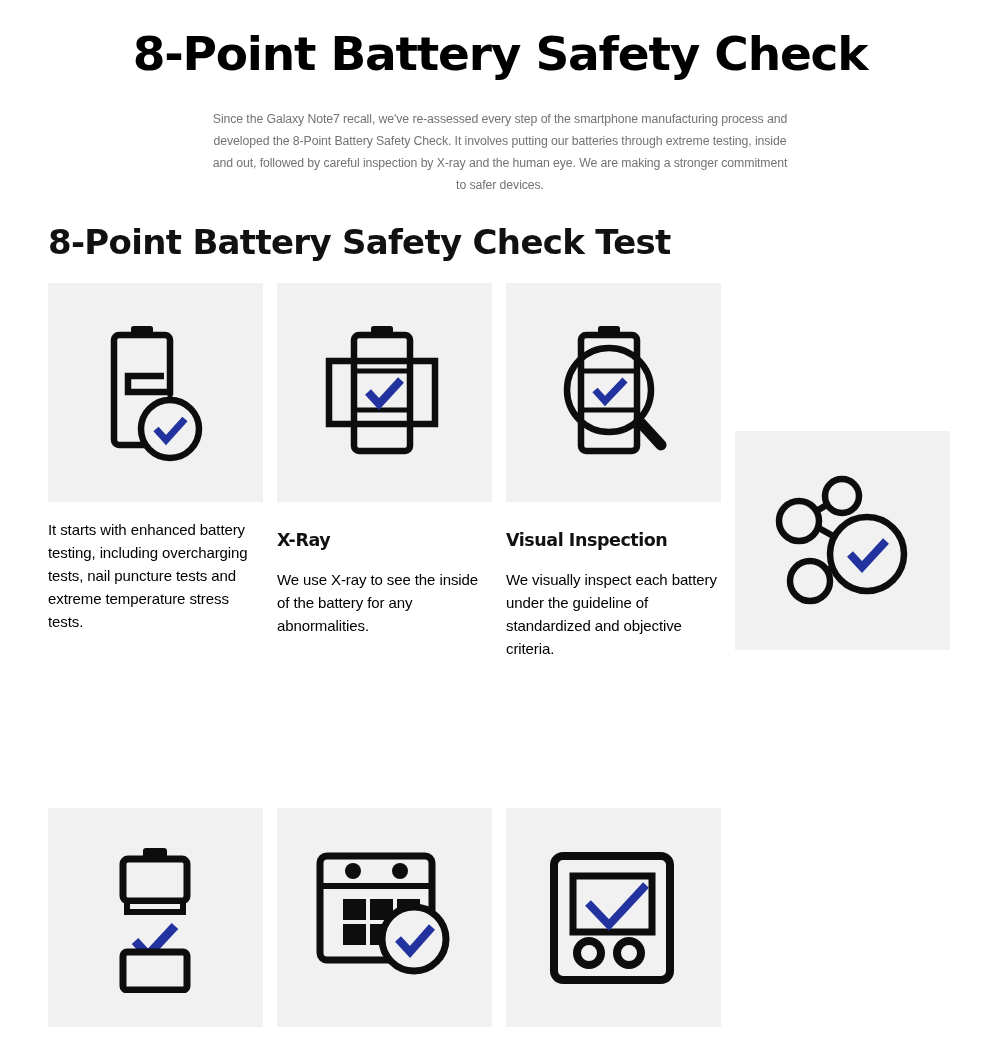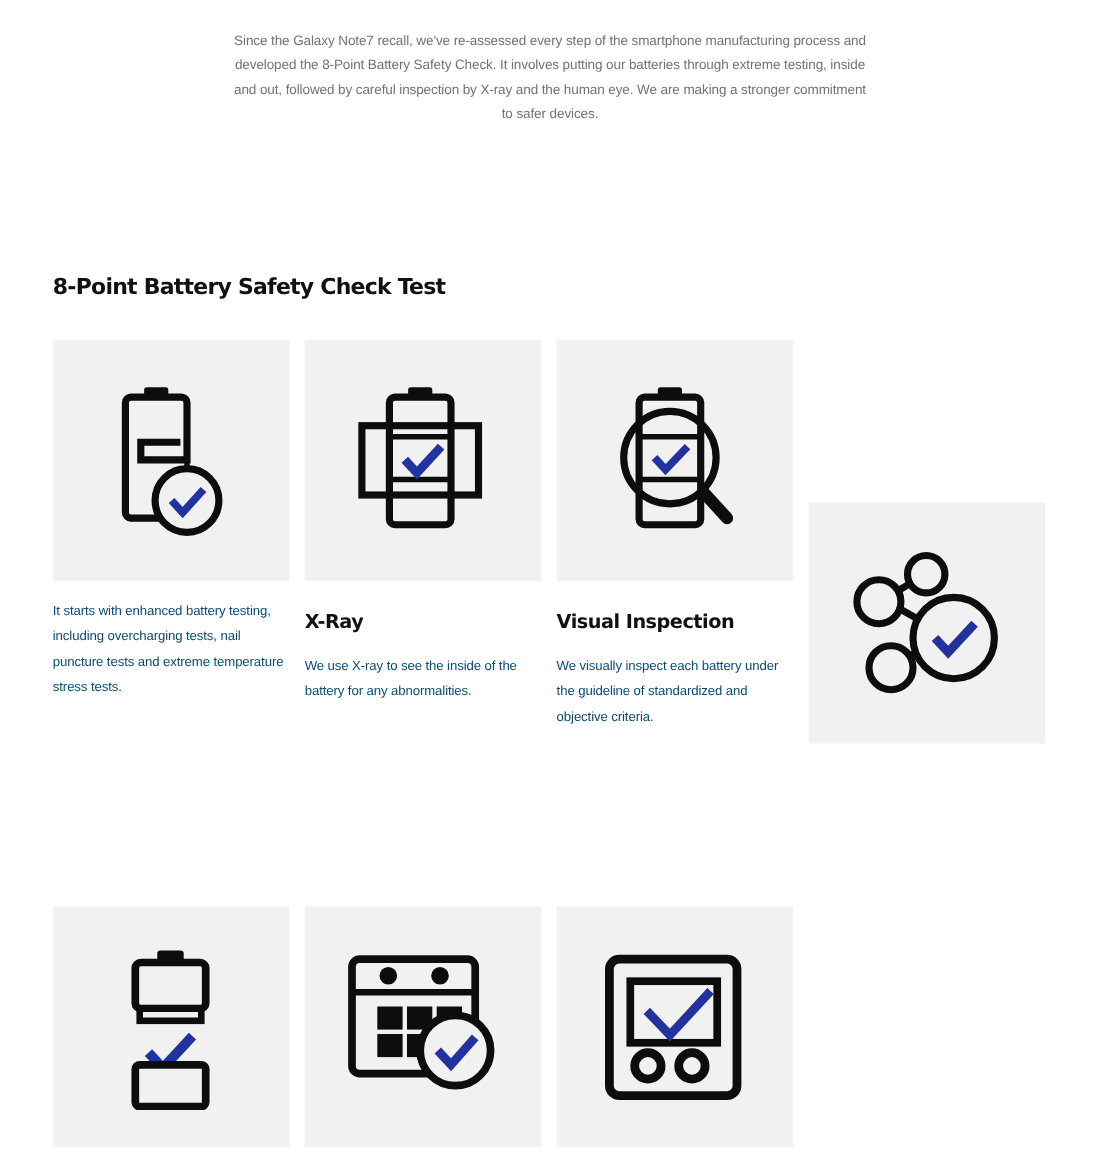--- a/index.html
+++ b/index.html
@@ -43,21 +43,21 @@
     color: #737373;
     letter-spacing: -0.1px;
   }
 
   
   .section-heading {
     position: absolute;
     left: 48px;
     top: 222px;
     font-family: "DejaVu Sans", sans-serif;
-    font-size: 20px;
+    font-size: 34px;
     font-weight: 700;
     letter-spacing: -0.7px;
     color: #111111;
     margin: 0;
   }
 
   
   .grid {
     position: absolute;
     left: 48px;
@@ -89,32 +89,33 @@
     font-family: "DejaVu Sans", sans-serif;
     font-size: 17.5px;
     font-weight: 700;
     letter-spacing: -0.45px;
     color: #111111;
     line-height: 24px;
   }
   .card-desc {
     margin: 16px 0 0 0;
     font-family: "Liberation Sans", sans-serif;
-    font-size: 12px;
+    font-size: 15px;
     line-height: 23px;
-    color: #0c4a6e;
+    color: #000000;
     letter-spacing: -0.1px;
     white-space: pre-line;
   }
 </style>
 </head>
 <body>
 
 <div class="page">
 
+  <h1 class="hero-title">8-Point Battery Safety Check</h1>
   <p class="hero-sub">Since the Galaxy Note7 recall, we've re-assessed every step of the smartphone manufacturing process and developed the 8-Point Battery Safety Check.  It involves putting our batteries through extreme testing, inside and out, followed by careful inspection by X-ray and the human eye. We are making a stronger commitment to safer devices.</p>
 
   <h2 class="section-heading">8-Point Battery Safety Check Test</h2>
 
   <div class="grid">
 
     <div class="cell">
       <div class="tile">
         <span>
           <svg width="140" height="150" viewBox="0 0 140 150" fill="none">

